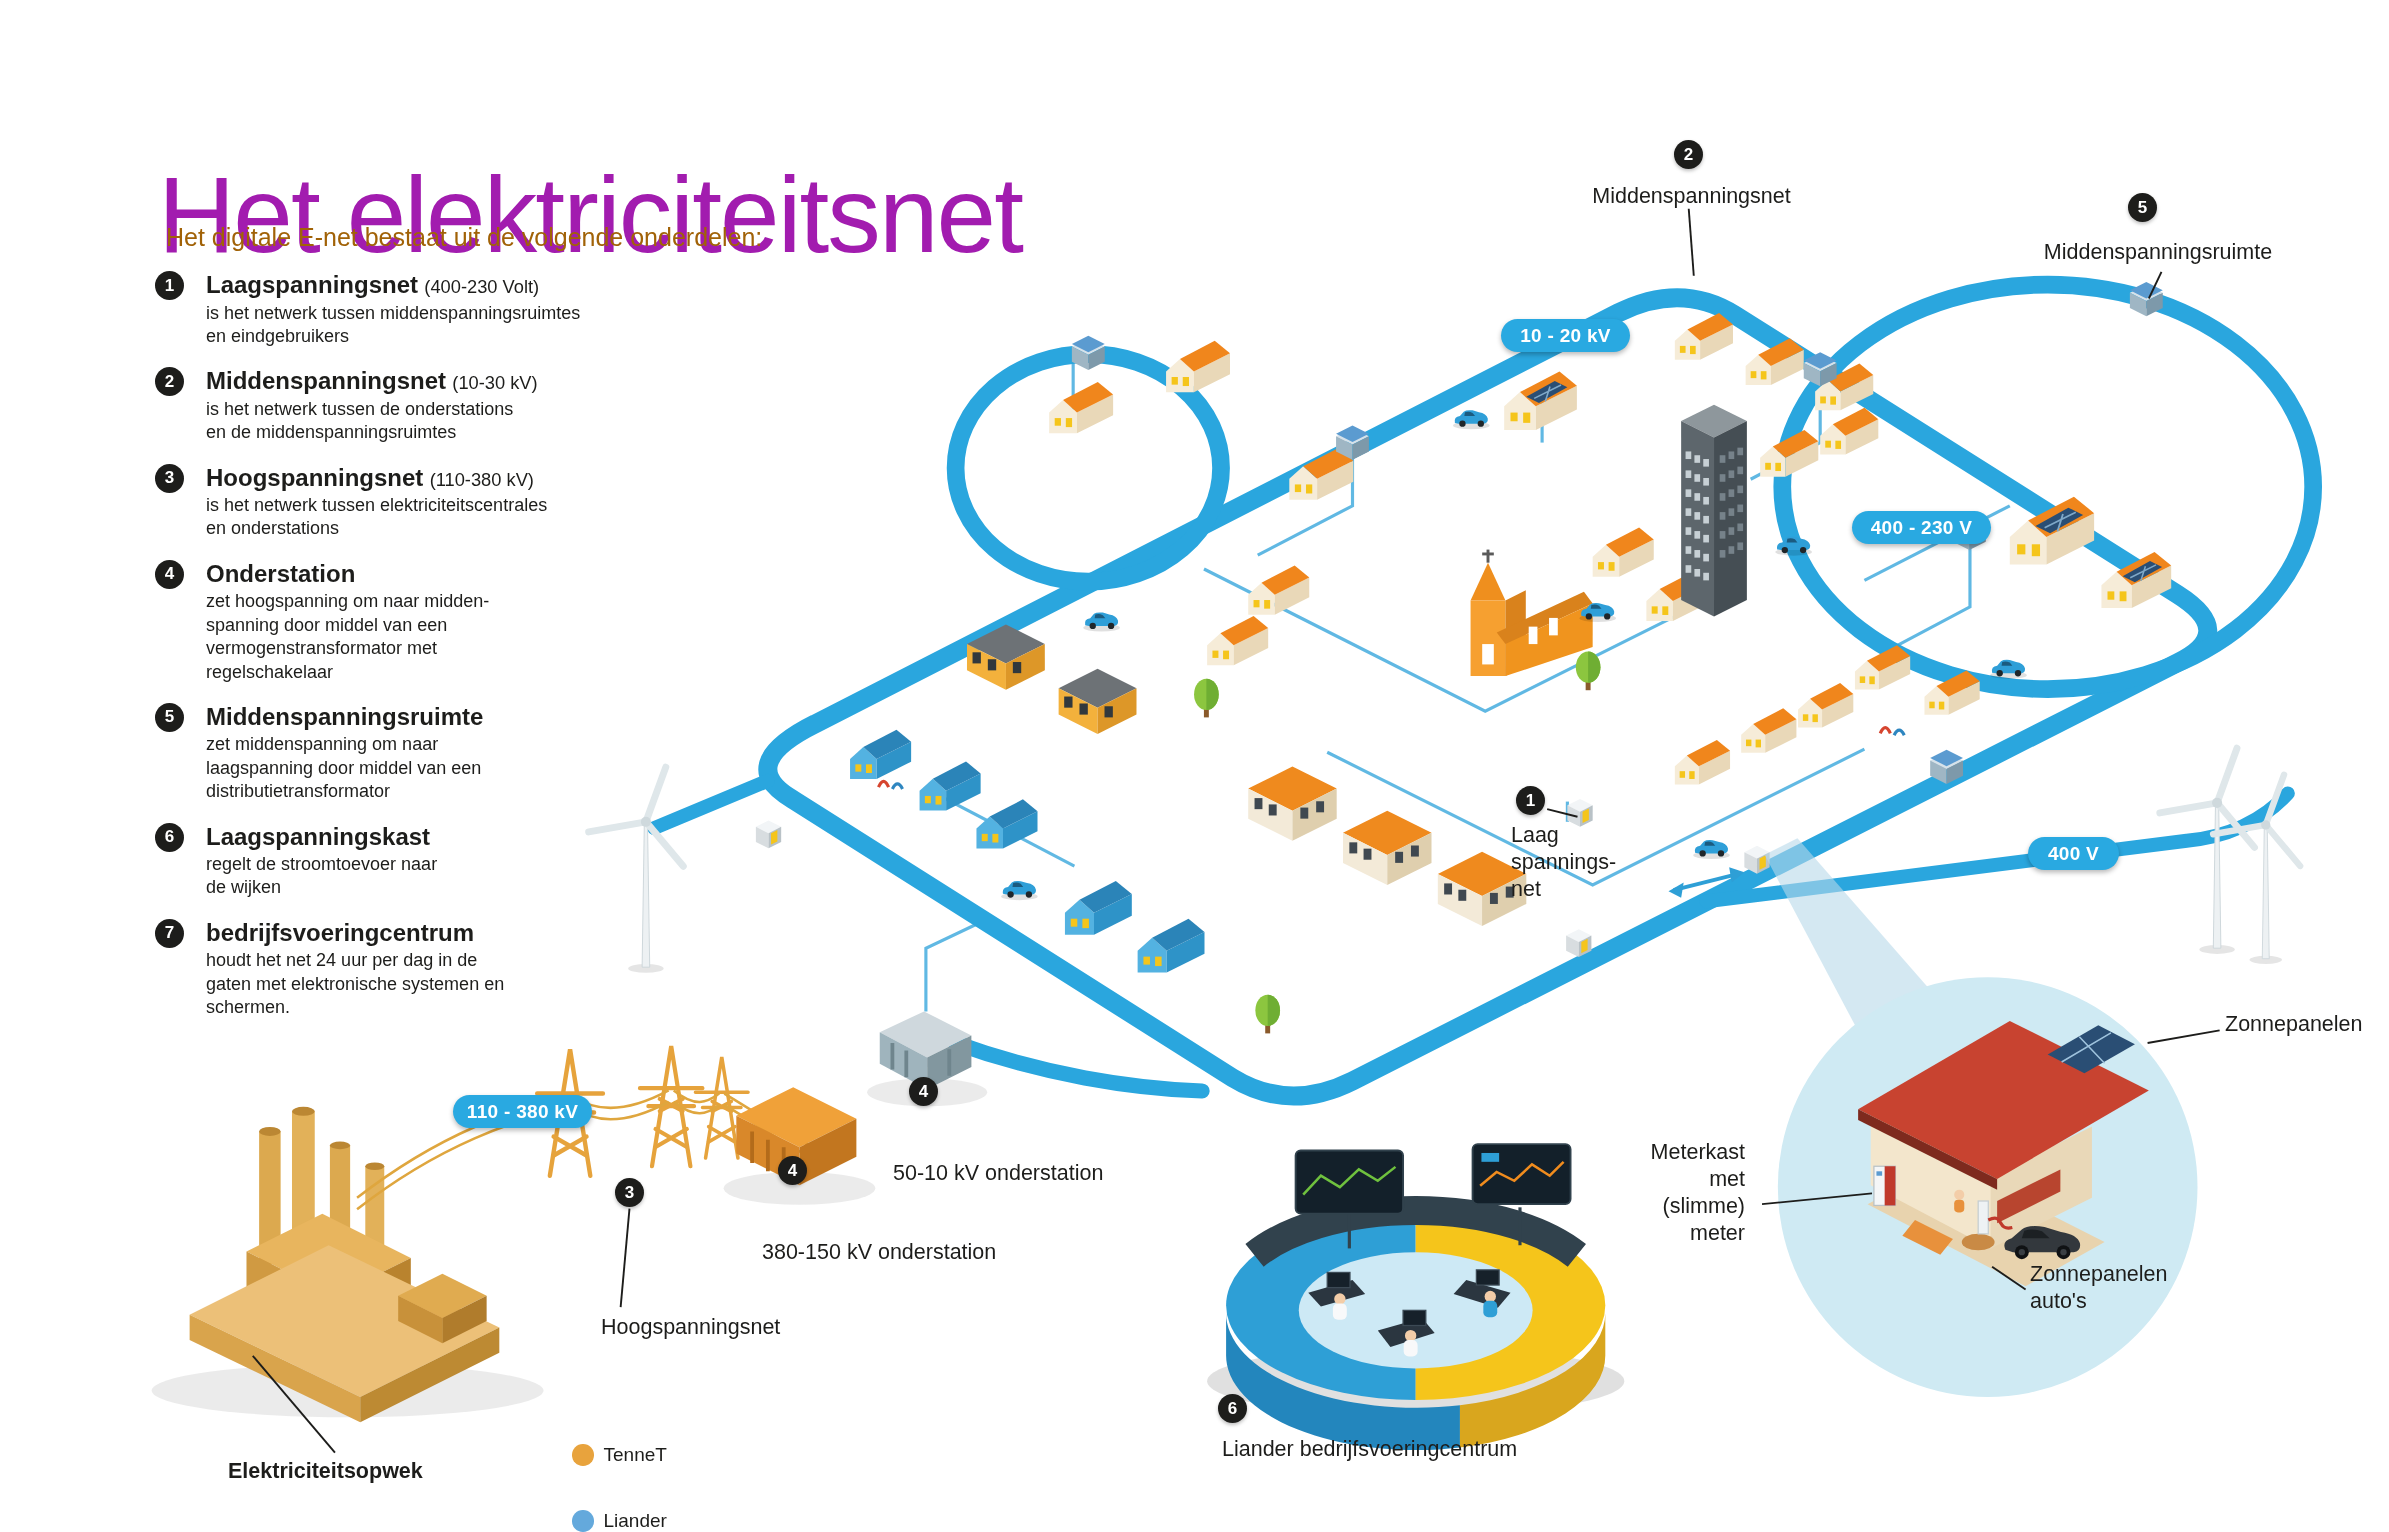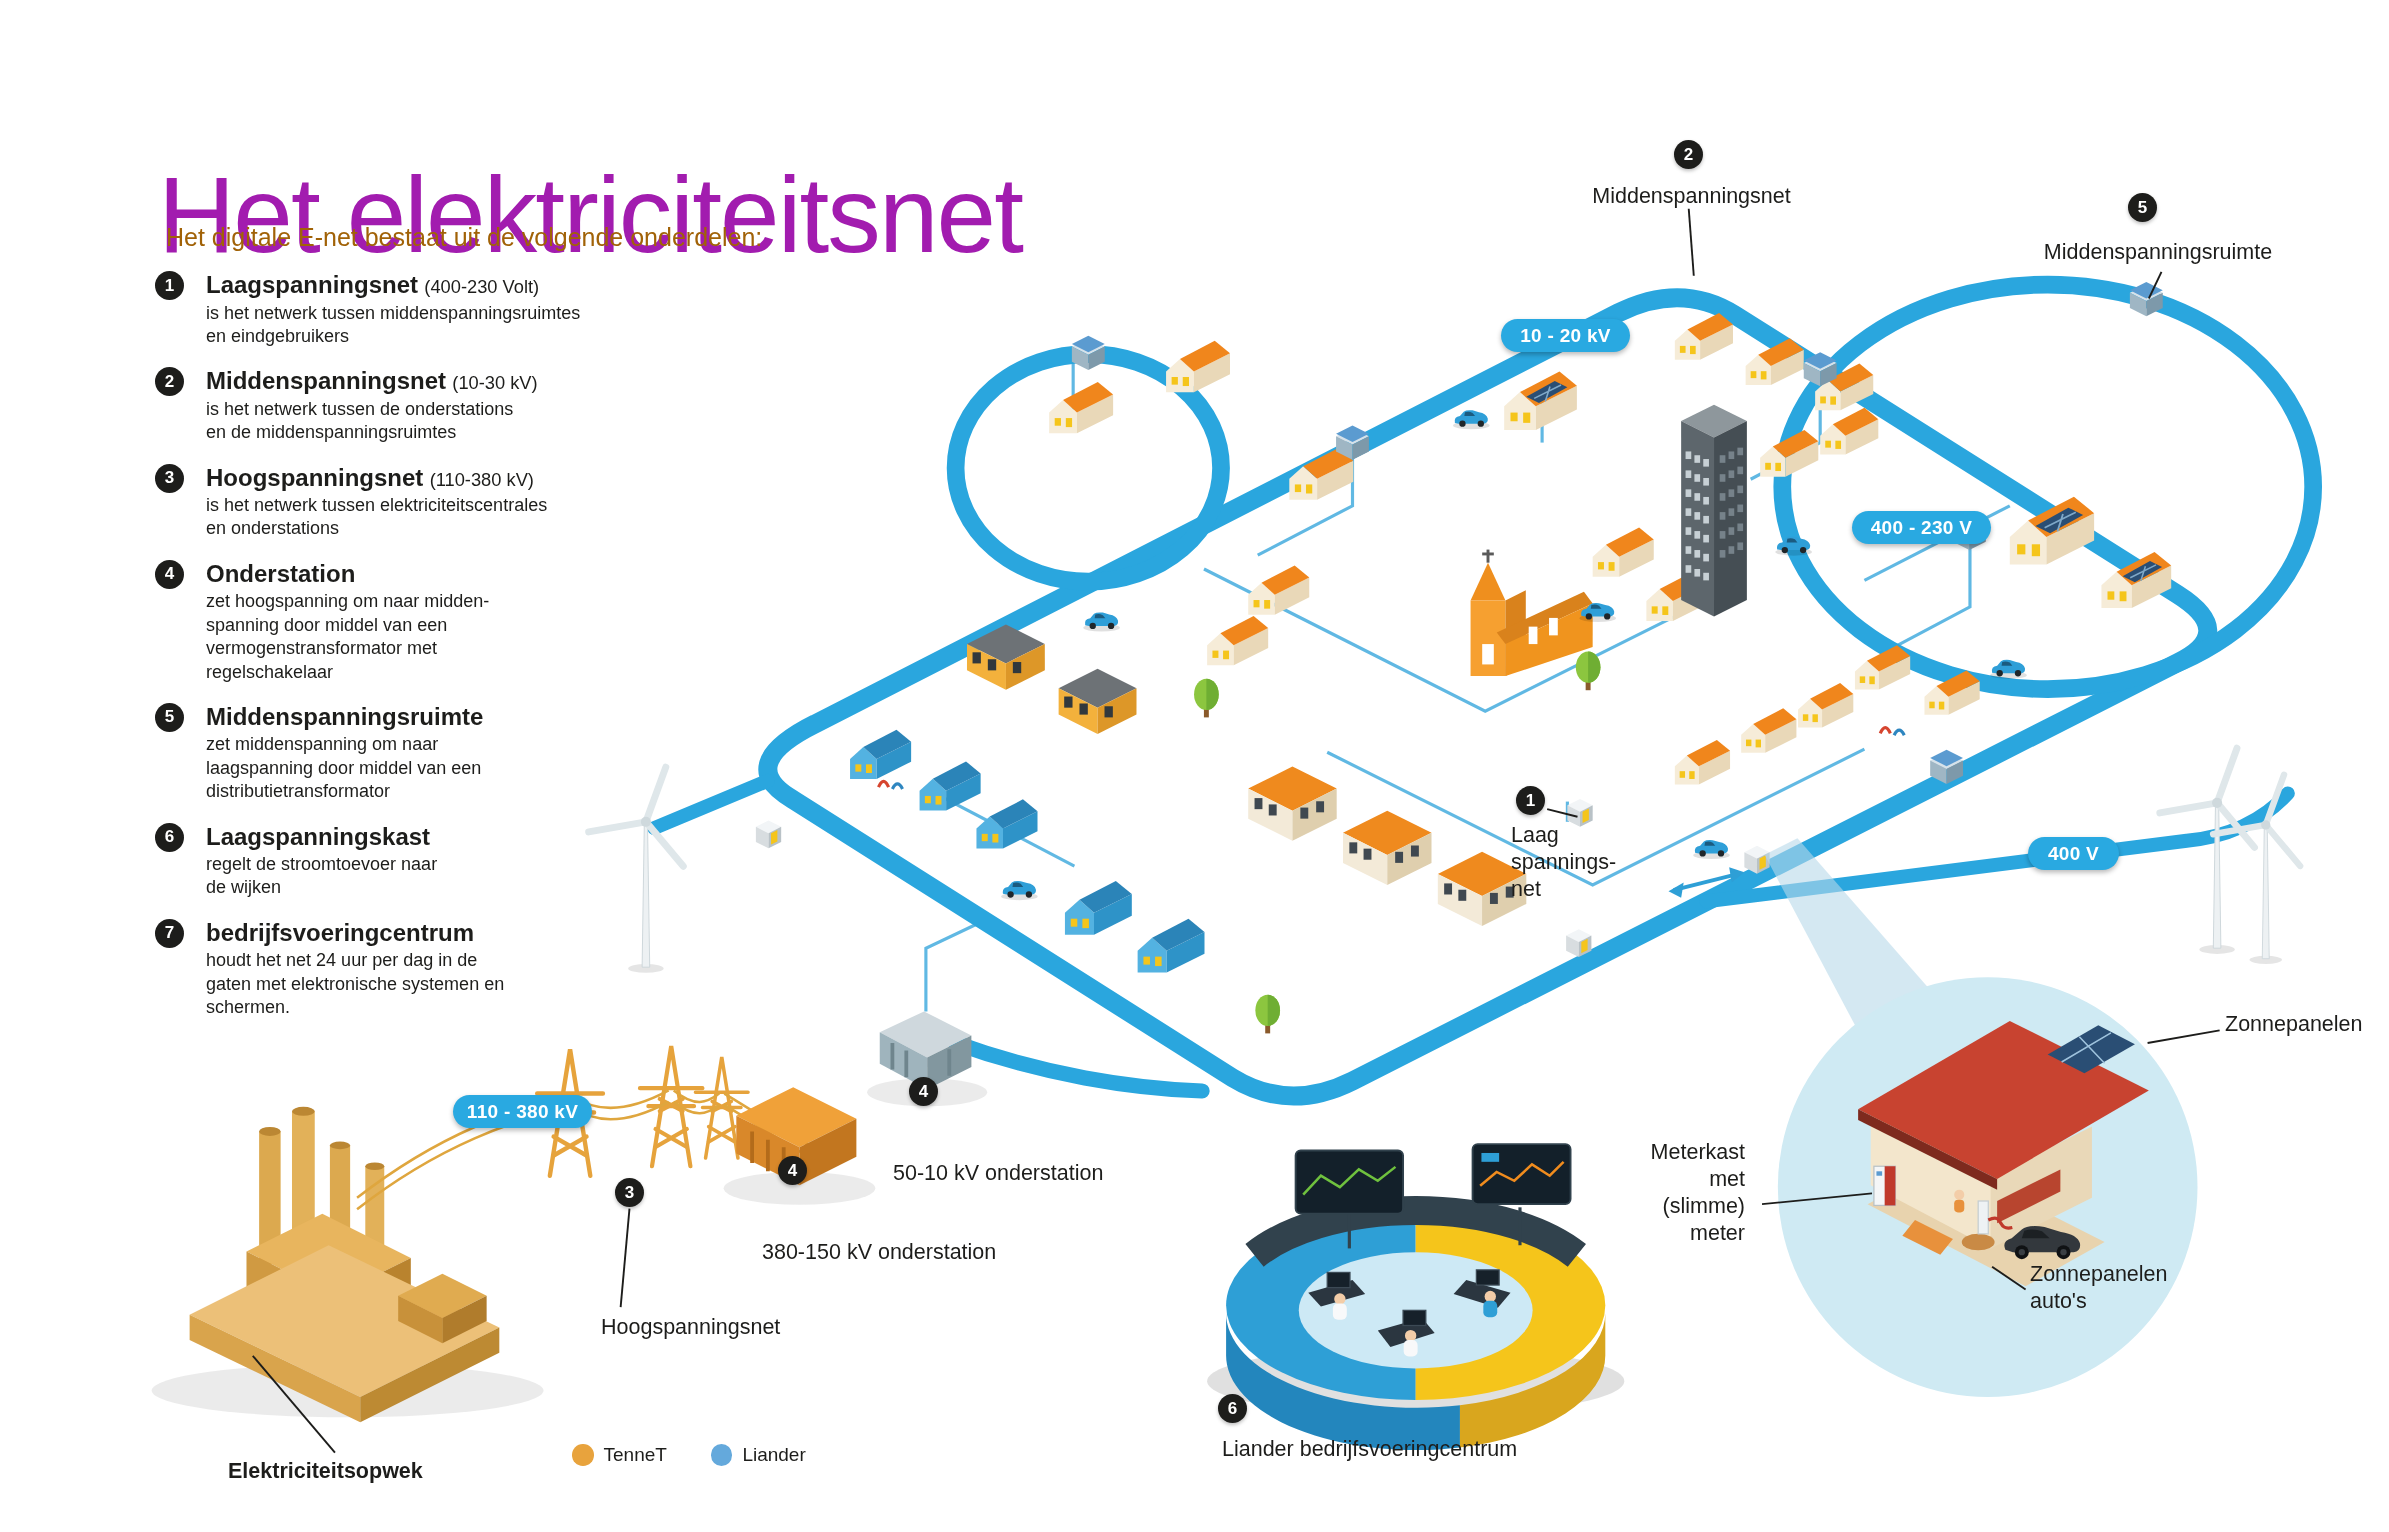--- a/index.html
+++ b/index.html
@@ -19,21 +19,21 @@
   .item-desc{font-size:18px;line-height:1.3;white-space:pre-line;margin-top:2.5px;}
 
   .badge{position:absolute;background:#29a9e1;color:#fff;font-weight:700;font-size:19px;
          padding:5.7px 0;border-radius:21.5px;text-align:center;letter-spacing:0.3px;
          box-shadow:0 2.5px 5px rgba(0,0,0,.28);}
   .num-float{position:absolute;box-shadow:0 1.9px 3.8px rgba(0,0,0,.25);}
   .callout{position:absolute;font-size:21.5px;color:#1d1d1b;white-space:pre-line;line-height:1.25;}
   .center{text-align:center;}
   .right{text-align:right;}
 
-  .maplegend{position:absolute;left:572px;top:1444px;display:flex;gap:44px;align-items:center;}
+  .maplegend{position:absolute;left:572px;top:1444px;display:flex;gap:44px;align-items:center;flex-direction:column;}
   .maplegend .entry{display:flex;align-items:center;gap:10px;font-size:19px;}
   .dot{width:21.5px;height:21.5px;border-radius:50%;}
 </style>
 </head>
 <body>
 
 <div class="canvas">
 
 <svg class="art" viewBox="0 0 3780 2425" xmlns="http://www.w3.org/2000/svg">
   <defs>

